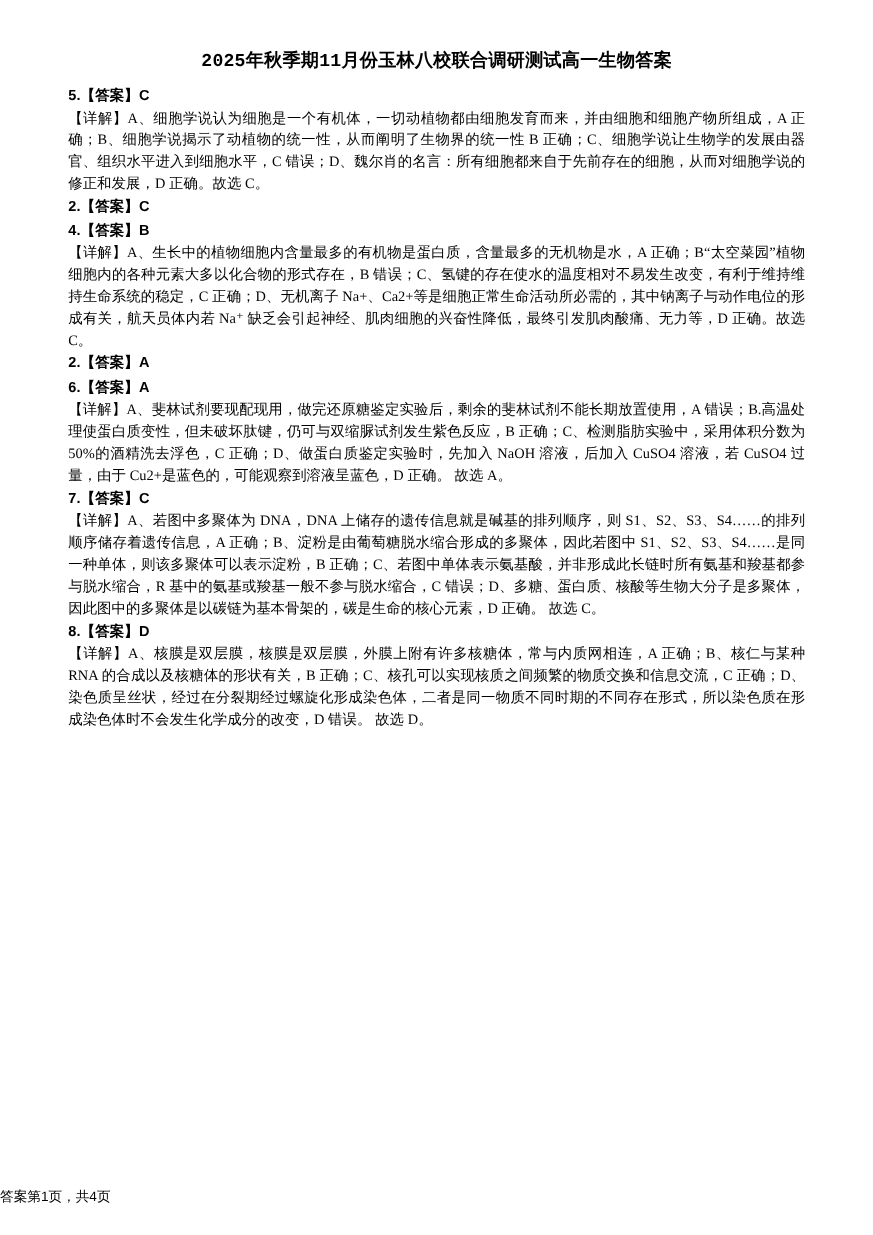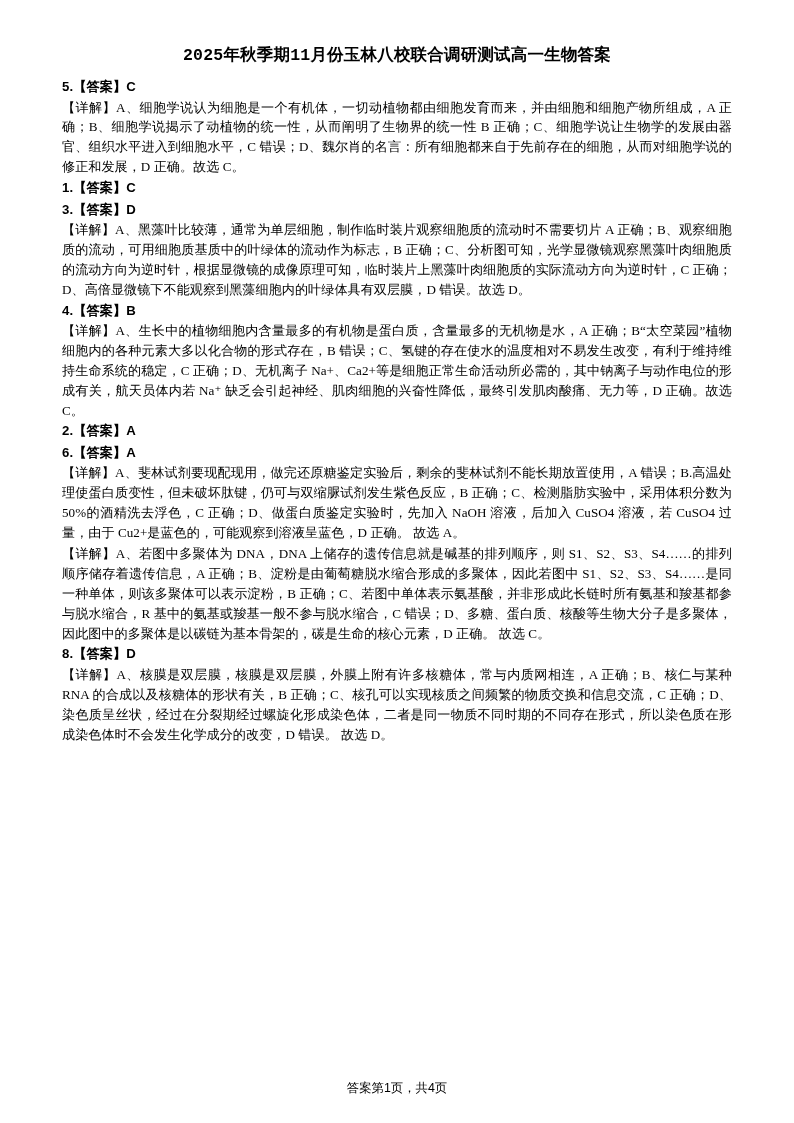--- a/index.html
+++ b/index.html
@@ -50,61 +50,58 @@
   }
   .explain .lead {
     font-family: "Liberation Sans", sans-serif;
     font-weight: normal;
   }
   .footer {
     position: absolute;
     left: 0;
     right: 0;
     bottom: 26px;
-    text-align: center;
+    text-align: left;
     font-size: 12.4px;
     font-family: "Liberation Sans", sans-serif;
   }
 </style>
 </head>
 <body>
 
 <div class="page">
 
   <h1 class="doc-title">2025年秋季期11月份玉林八校联合调研测试高一生物答案</h1>
 
   <div class="qblock">
     <p class="answer-line">5.【答案】C</p>
     <p class="explain"><span class="lead">【详解】</span><span>A、细胞学说认为细胞是一个有机体，一切动植物都由细胞发育而来，并由细胞和细胞产物所组成，A 正确；B、细胞学说揭示了动植物的统一性，从而阐明了生物界的统一性 B 正确；C、细胞学说让生物学的发展由器官、组织水平进入到细胞水平，C 错误；D、魏尔肖的名言：所有细胞都来自于先前存在的细胞，从而对细胞学说的修正和发展，D 正确。故选 C。</span></p>
   </div>
 
   <div class="qblock">
-    <p class="answer-line">1.【答案】C</p>
+    <p class="answer-line">2.【答案】C</p>
   </div>
 
-  <div class="qblock">
-    <p class="answer-line">3.【答案】D</p>
-    <p class="explain"><span class="lead">【详解】</span><span>A、黑藻叶比较薄，通常为单层细胞，制作临时装片观察细胞质的流动时不需要切片 A 正确；B、观察细胞质的流动，可用细胞质基质中的叶绿体的流动作为标志，B 正确；C、分析图可知，光学显微镜观察黑藻叶肉细胞质的流动方向为逆时针，根据显微镜的成像原理可知，临时装片上黑藻叶肉细胞质的实际流动方向为逆时针，C 正确；D、高倍显微镜下不能观察到黑藻细胞内的叶绿体具有双层膜，D 错误。故选 D。</span></p>
-  </div>
 
   <div class="qblock">
     <p class="answer-line">4.【答案】B</p>
     <p class="explain"><span class="lead">【详解】</span><span>A、生长中的植物细胞内含量最多的有机物是蛋白质，含量最多的无机物是水，A 正确；B“太空菜园”植物细胞内的各种元素大多以化合物的形式存在，B 错误；C、氢键的存在使水的温度相对不易发生改变，有利于维持维持生命系统的稳定，C 正确；D、无机离子 Na+、Ca2+等是细胞正常生命活动所必需的，其中钠离子与动作电位的形成有关，航天员体内若 Na⁺ 缺乏会引起神经、肌肉细胞的兴奋性降低，最终引发肌肉酸痛、无力等，D 正确。故选 C。</span></p>
   </div>
 
   <div class="qblock">
     <p class="answer-line">2.【答案】A</p>
   </div>
 
   <div class="qblock">
     <p class="answer-line">6.【答案】A</p>
     <p class="explain"><span class="lead">【详解】</span><span>A、斐林试剂要现配现用，做完还原糖鉴定实验后，剩余的斐林试剂不能长期放置使用，A 错误；B.高温处理使蛋白质变性，但未破坏肽键，仍可与双缩脲试剂发生紫色反应，B 正确；C、检测脂肪实验中，采用体积分数为 50%的酒精洗去浮色，C 正确；D、做蛋白质鉴定实验时，先加入 NaOH 溶液，后加入 CuSO4 溶液，若 CuSO4 过量，由于 Cu2+是蓝色的，可能观察到溶液呈蓝色，D 正确。 故选 A。</span></p>
   </div>
 
   <div class="qblock">
+    <p class="answer-line">7.【答案】C</p>
     <p class="explain"><span class="lead">【详解】</span><span>A、若图中多聚体为 DNA，DNA 上储存的遗传信息就是碱基的排列顺序，则 S1、S2、S3、S4……的排列顺序储存着遗传信息，A 正确；B、淀粉是由葡萄糖脱水缩合形成的多聚体，因此若图中 S1、S2、S3、S4……是同一种单体，则该多聚体可以表示淀粉，B 正确；C、若图中单体表示氨基酸，并非形成此长链时所有氨基和羧基都参与脱水缩合，R 基中的氨基或羧基一般不参与脱水缩合，C 错误；D、多糖、蛋白质、核酸等生物大分子是多聚体，因此图中的多聚体是以碳链为基本骨架的，碳是生命的核心元素，D 正确。 故选 C。</span></p>
   </div>
 
   <div class="qblock">
     <p class="answer-line">8.【答案】D</p>
     <p class="explain"><span class="lead">【详解】</span><span>A、核膜是双层膜，核膜是双层膜，外膜上附有许多核糖体，常与内质网相连，A 正确；B、核仁与某种 RNA 的合成以及核糖体的形状有关，B 正确；C、核孔可以实现核质之间频繁的物质交换和信息交流，C 正确；D、染色质呈丝状，经过在分裂期经过螺旋化形成染色体，二者是同一物质不同时期的不同存在形式，所以染色质在形成染色体时不会发生化学成分的改变，D 错误。 故选 D。</span></p>
   </div>
 
   <div class="footer">答案第1页，共4页</div>
 

